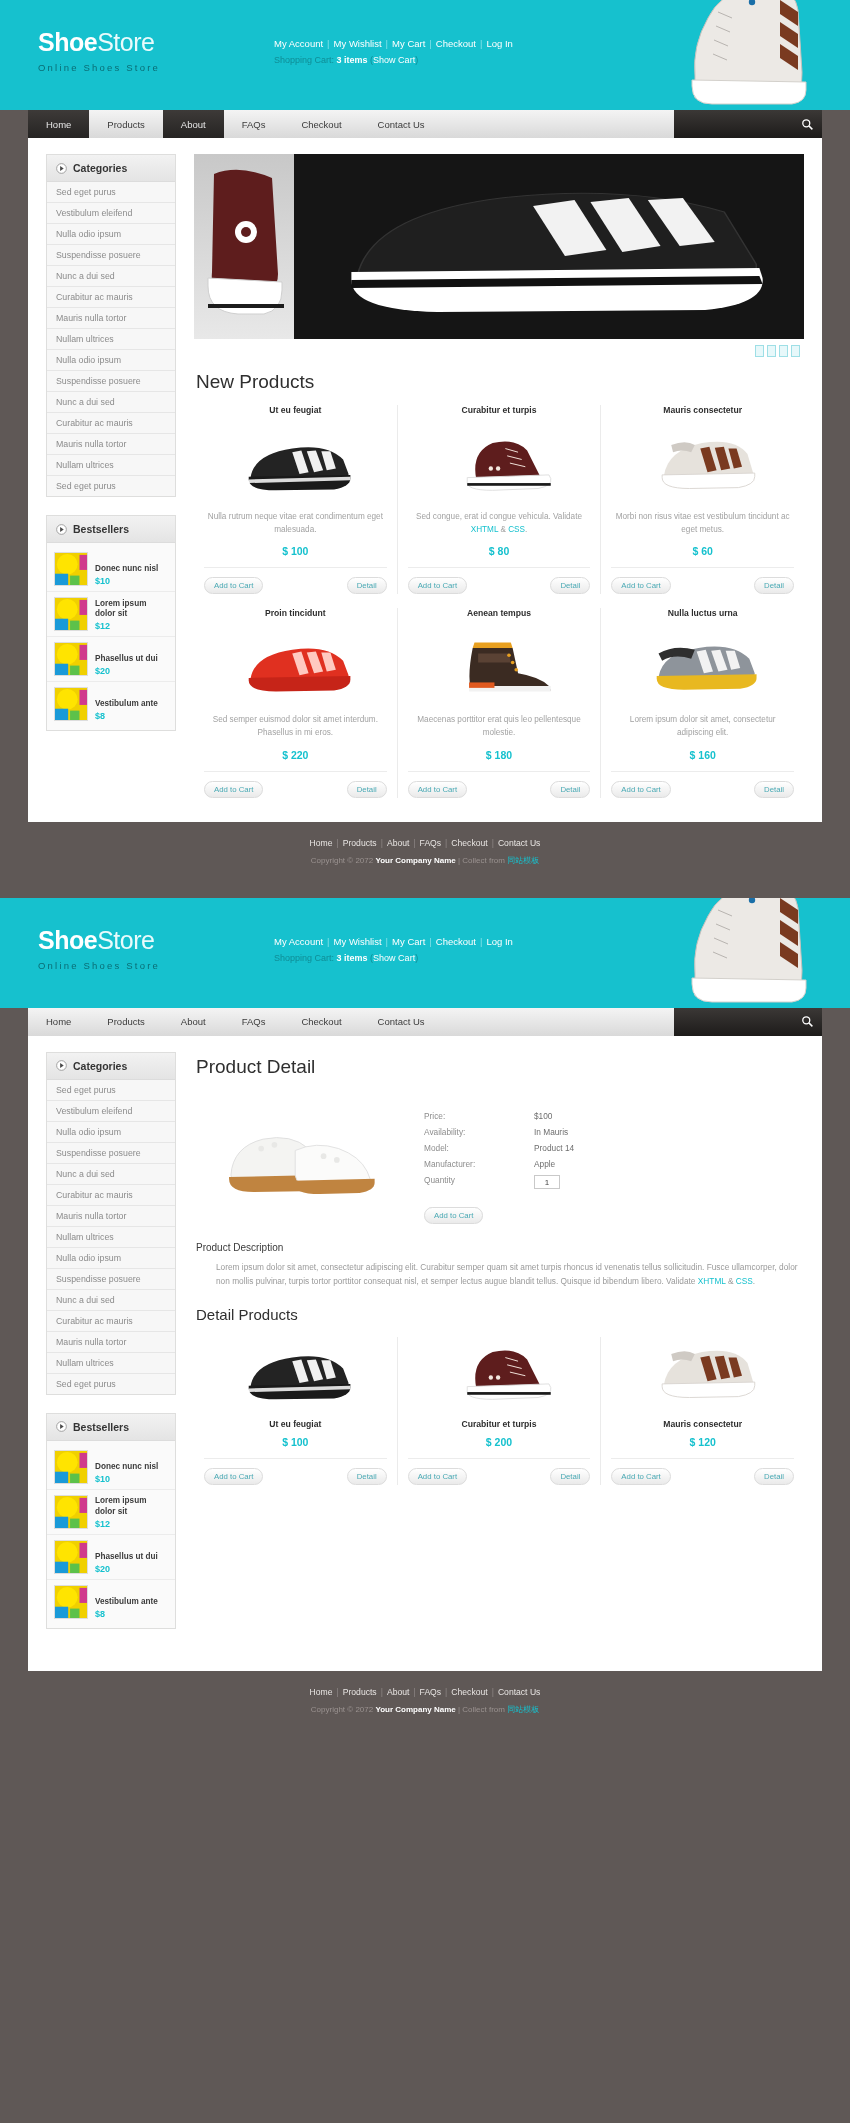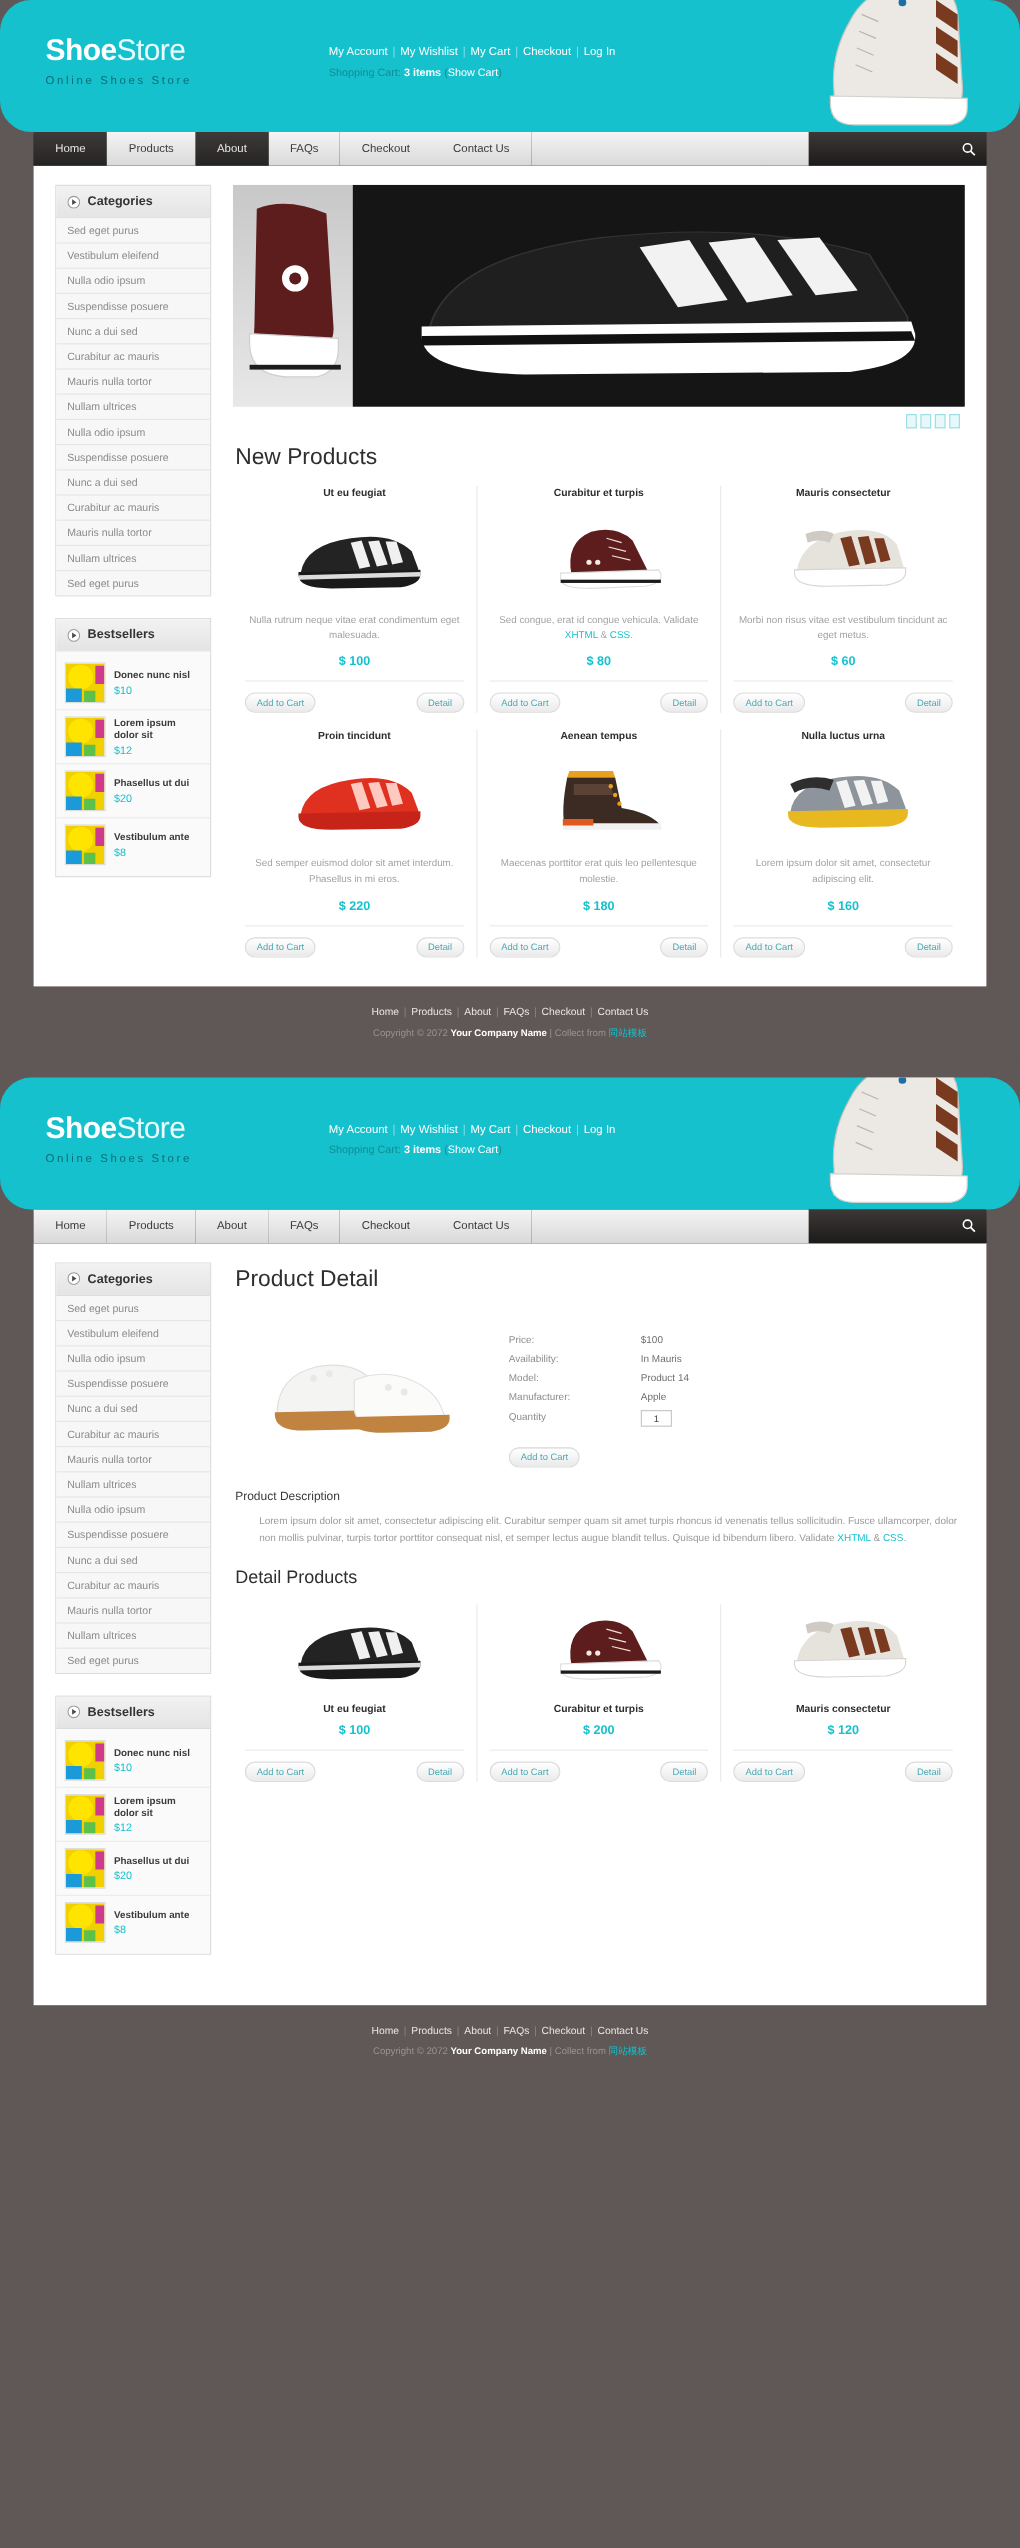--- a/index.html
+++ b/index.html
@@ -6,21 +6,21 @@
   body {
     width: 850px; height: 2123px;
     font-family: "Liberation Sans", sans-serif;
     background: #5f5856;
     overflow: hidden;
     position: relative;
   }
   .page { position: relative; width: 850px; }
 
   
-  .header-wrap { position: relative; background:#16c1ce; height:110px; overflow:hidden;border-radius:26px; }
+  .header-wrap { position: relative; background:#16c1ce; height:110px; overflow:hidden; }
   .logo-block { position:absolute; left:38px; top:28px; }
   .logo { font-size:25px; font-weight:bold; color:#ffffff; letter-spacing:-0.5px; }
   .logo .light { font-weight:normal; color:#e9fbfc; }
   .tagline { font-size:9.5px; color:#0a6d75; letter-spacing:2.2px; margin-top:5px; }
   .toplinks { position:absolute; left:274px; top:38px; font-size:9.5px; color:#ffffff; }
   .toplinks span.sep { color:#7fe0e8; margin:0 4px; }
   .toplinks a { color:#ffffff; text-decoration:none; }
   .cart-line { position:absolute; left:274px; top:55px; font-size:9px; color:#0f8d96; }
   .cart-line b { color:#ffffff; }
   .cart-line a { color:#ffffff; text-decoration:none; }
@@ -85,27 +85,27 @@
   .arrow-ico { width:11px; height:11px; flex:0 0 11px; }
   .cat-list { list-style:none; background:#f7f7f7; }
   .cat-list li {
     font-size:8.8px; color:#8b8b8b; padding:5px 9px;
     border-bottom:1px solid #e6e6e6; cursor:pointer;
   }
   .cat-list li:last-child { border-bottom:none; }
 
   .best-list { list-style:none; background:#fafafa; padding:4px 0; }
   .best-list li {
-    display:flex; gap:7px; padding:5px 7px; align-items:center;
+    display:flex; gap:7px; padding:5px 7px; align-items:flex-end;
     border-bottom:1px solid #ececec;
   }
   .best-list li:last-child { border-bottom:none; }
   .thumb { width:34px; height:34px; flex:0 0 34px; border:1px solid #ddd; }
   .best-title { font-size:8.2px; font-weight:bold; color:#3b3b3b; line-height:1.25; }
-  .best-price { font-size:9px; color:#16c1ce; font-weight:normal; margin-top:2px; }
+  .best-price { font-size:9px; color:#16c1ce; font-weight:bold; margin-top:2px; }
 
   
   .slider { position:relative; height:185px; display:flex; overflow:hidden; }
   .slide-a { width:100px; flex:0 0 100px; background:linear-gradient(#c9c9c9,#e3e3e3); position:relative; overflow:hidden; }
   .slide-b { flex:1; background:#1a1a1a; position:relative; overflow:hidden; }
   .slider-dots { display:flex; gap:3px; justify-content:flex-end; padding:6px 4px 0 0; }
   .dot { width:9px; height:12px; background:#e7f8fa; border:1px solid #9edfe6; }
 
   
   .section-title { font-size:19px; color:#2f2f2f; margin:14px 0 12px 2px; font-weight:normal; }

